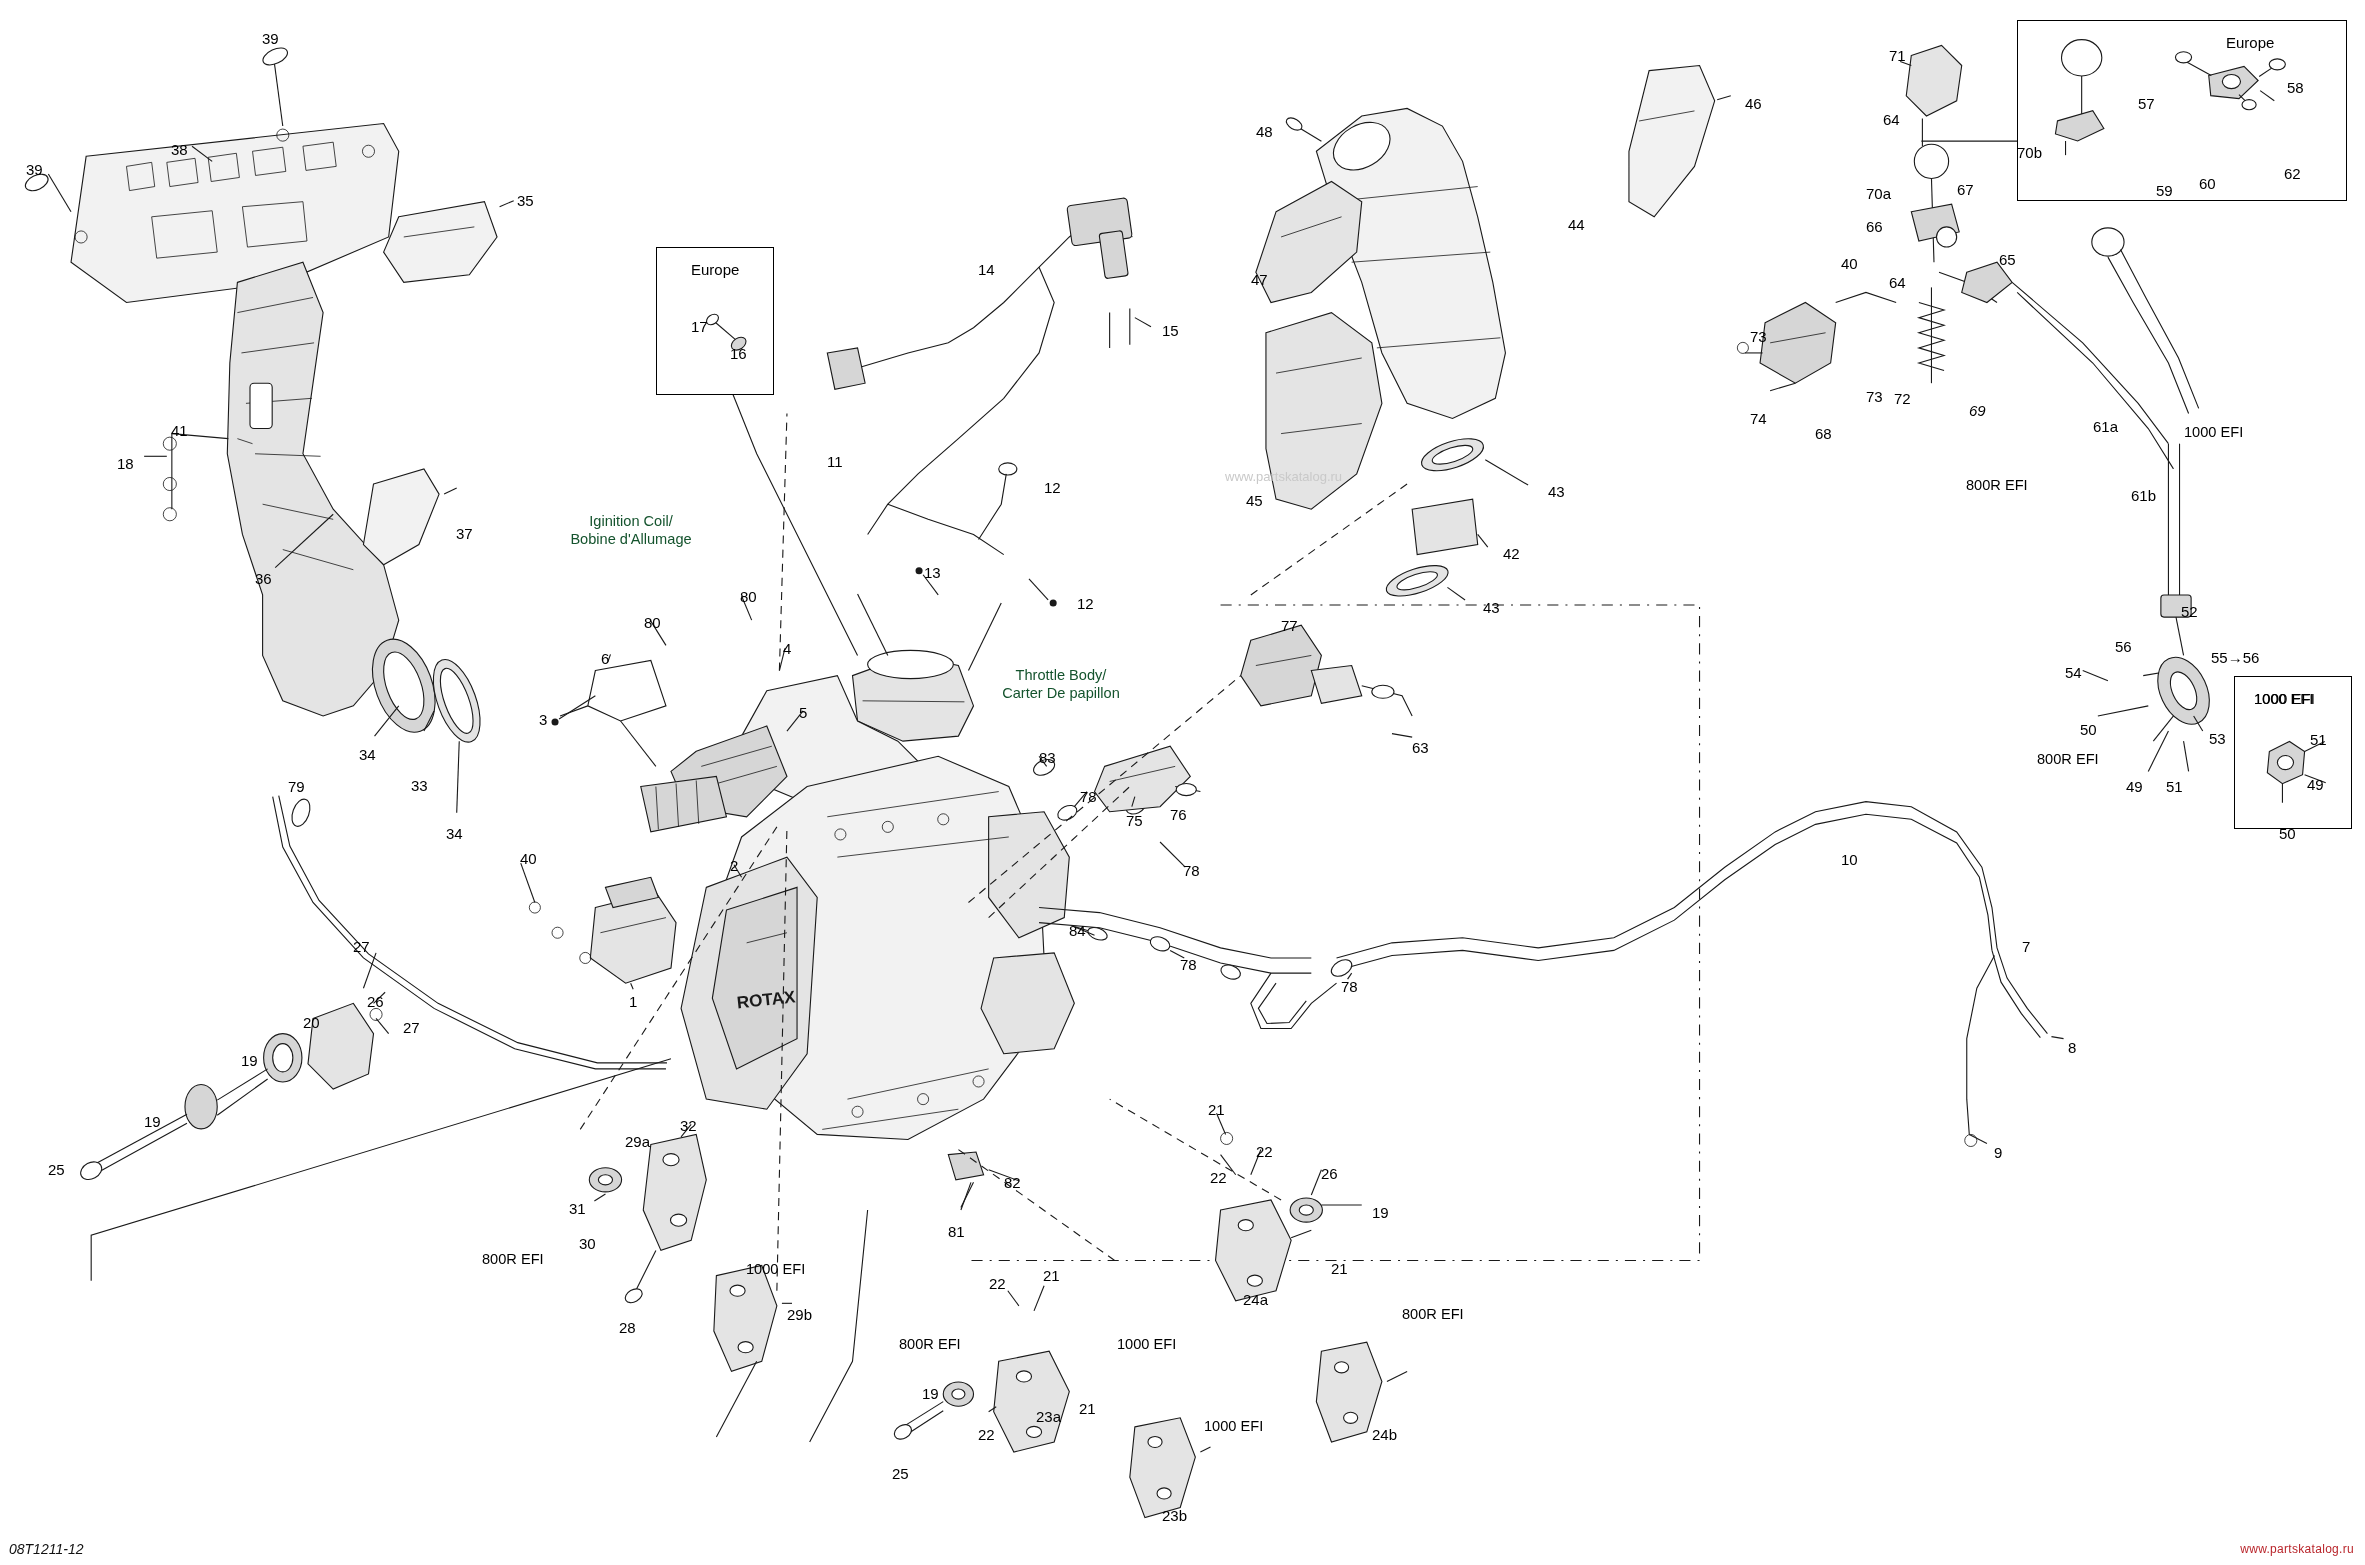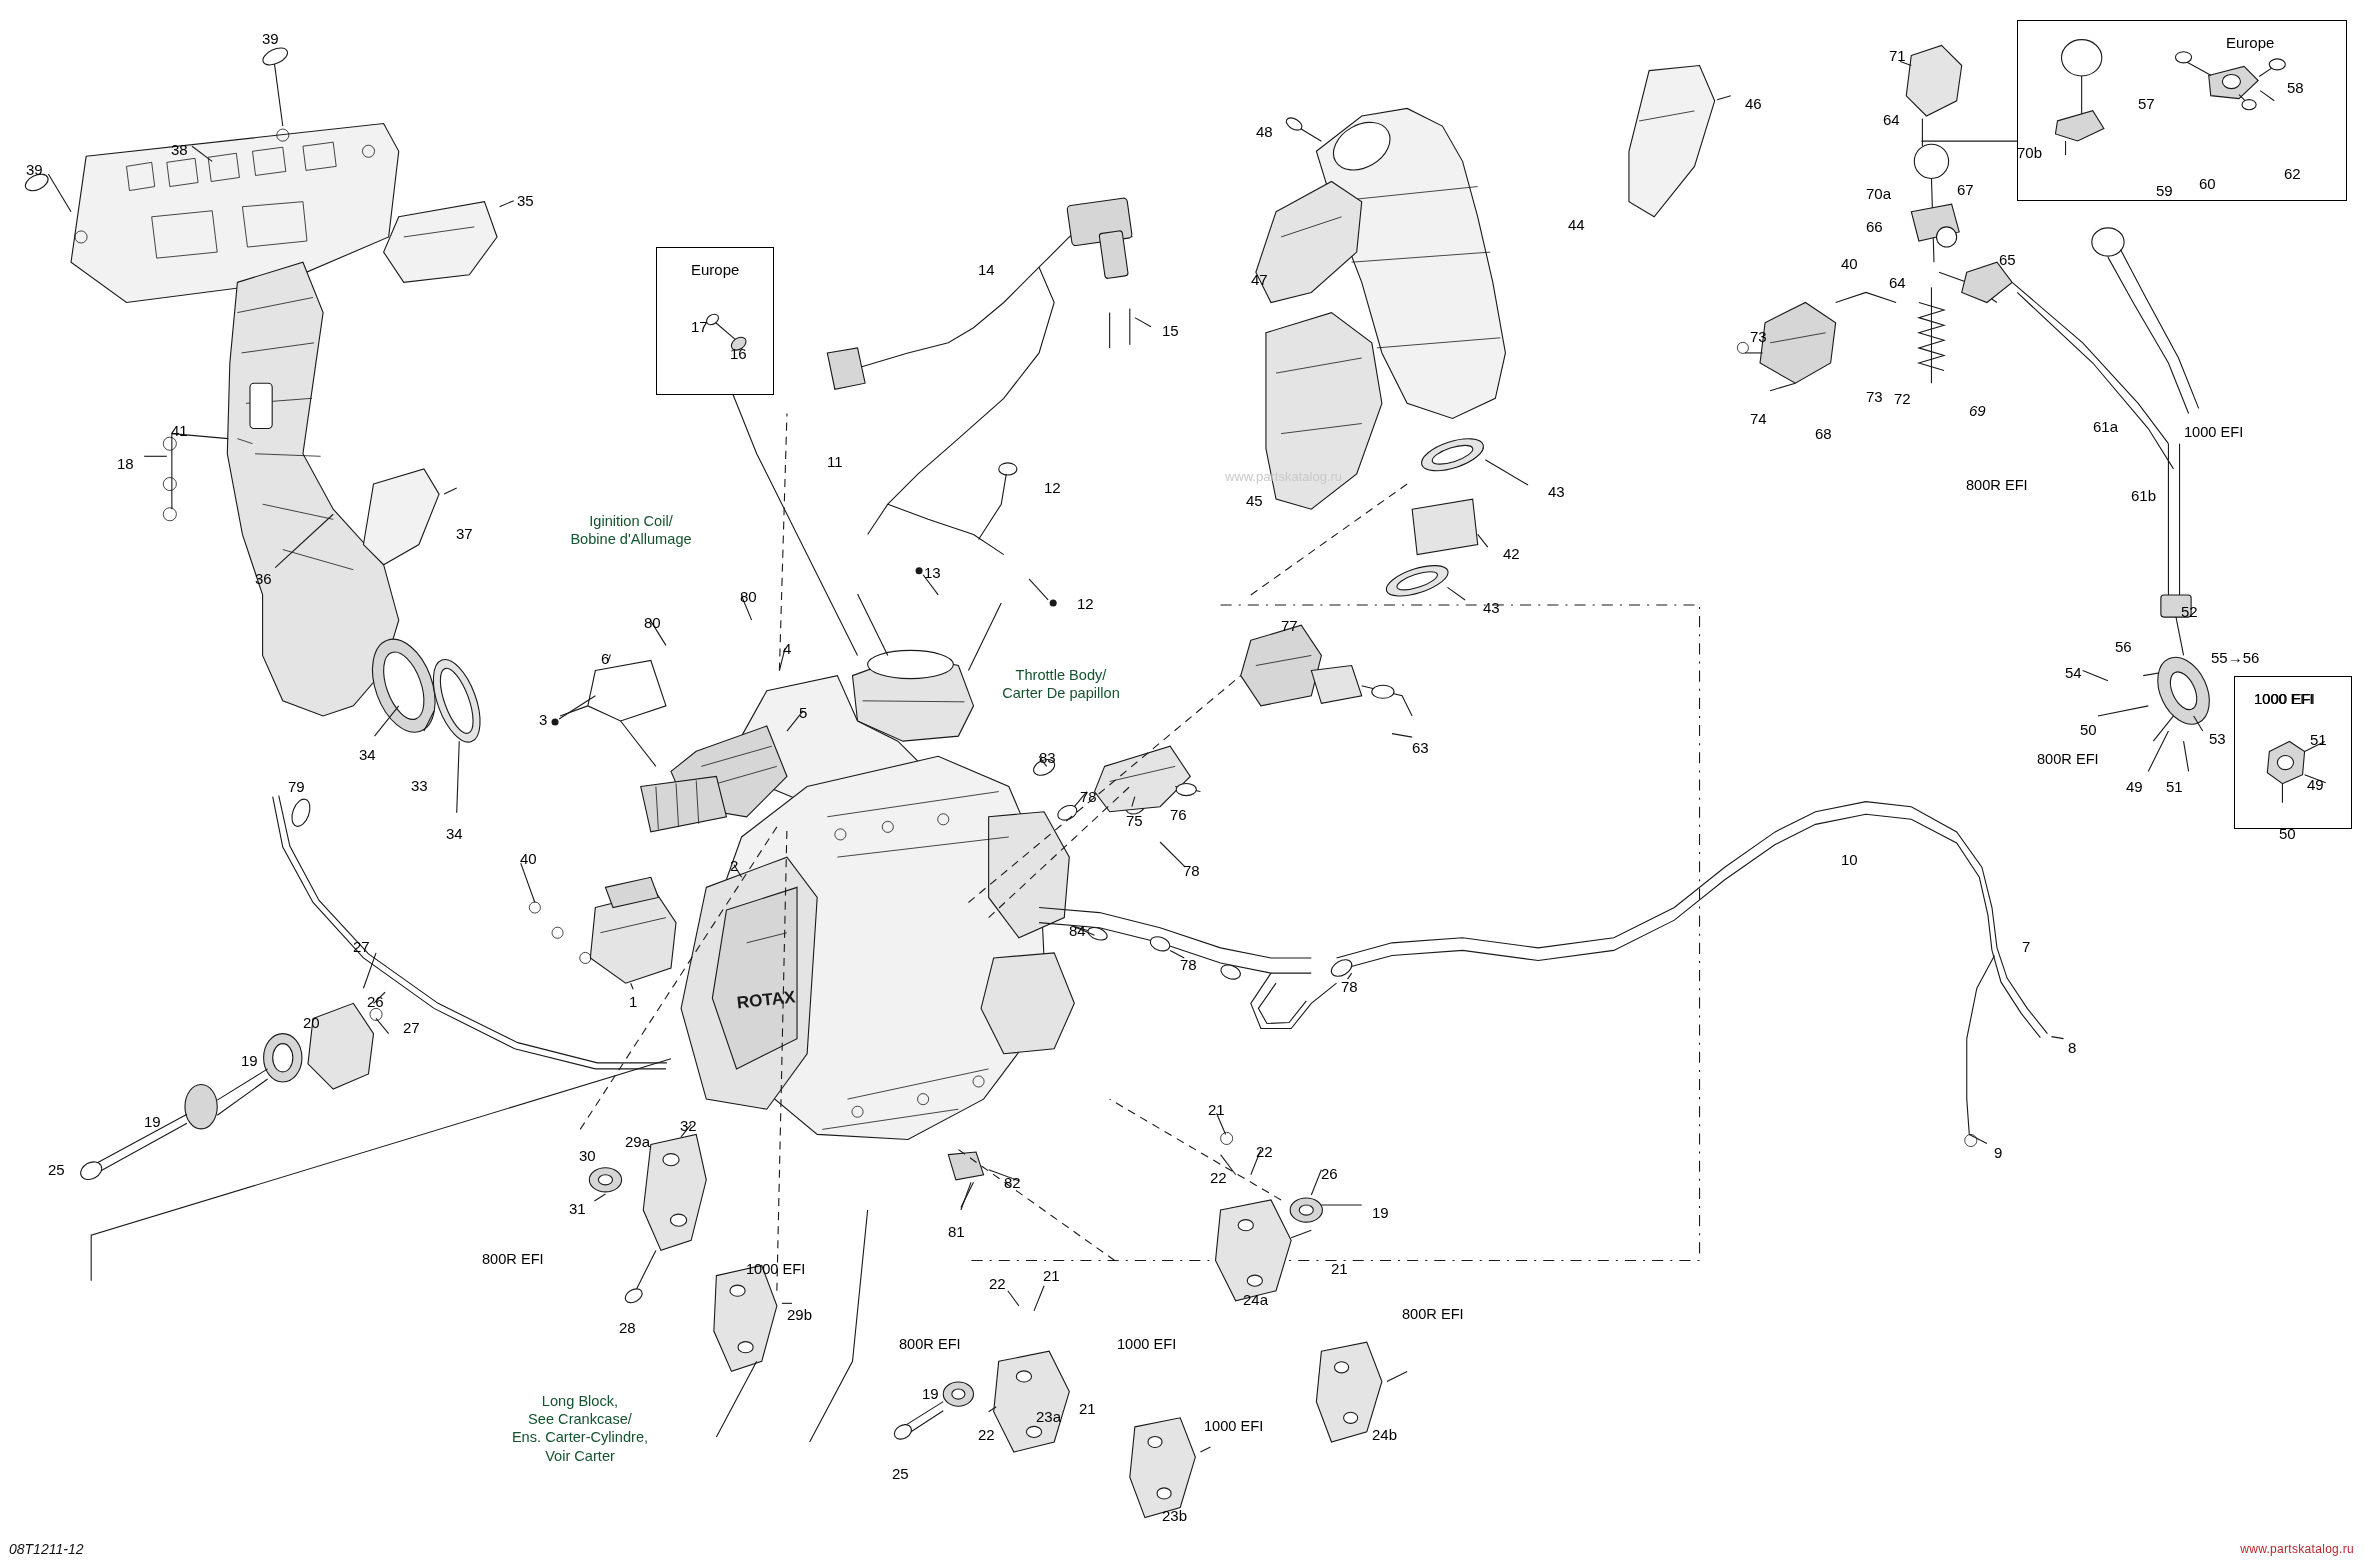--- a/index.html
+++ b/index.html
@@ -494,24 +494,20 @@
     <ellipse class="white" cx="102" cy="172" rx="16" ry="14"></ellipse>
     <path class="ln" d="M140 150 L180 130"></path>
     <path class="ln" d="M140 196 L182 212"></path>
     <path class="ln" d="M96 214 L96 252"></path>
   </svg>
 
   <div class="note" style="left:535px; top:512px; width:192px;">Iginition Coil/
 Bobine d'Allumage</div>
   <div class="note" style="left:978px; top:666px; width:166px;">Throttle Body/
 Carter De papillon</div>
-  <div class="note" style="left:474px; top:1392px; width:212px;">Long Block,
-See Crankcase/
-Ens. Carter-Cylindre,
-Voir Carter</div>
 
   <div class="variant" style="left:1966px; top:477px;">800R EFI</div>
   <div class="variant" style="left:2184px; top:424px;">1000 EFI</div>
   <div class="variant" style="left:2037px; top:751px;">800R EFI</div>
   <div class="variant" style="left:2254px; top:691px;">1000 EFI</div>
   <div class="variant" style="left:482px; top:1251px;">800R EFI</div>
   <div class="variant" style="left:746px; top:1261px;">1000 EFI</div>
   <div class="variant" style="left:899px; top:1336px;">800R EFI</div>
   <div class="variant" style="left:1117px; top:1336px;">1000 EFI</div>
   <div class="variant" style="left:1402px; top:1306px;">800R EFI</div>
@@ -604,21 +600,21 @@
       <div class="lbl" style="left: 629px; top: 994px;">1</div>
       <div class="lbl" style="left: 353px; top: 939px;">27</div>
       <div class="lbl" style="left: 303px; top: 1015px;">20</div>
       <div class="lbl" style="left: 367px; top: 994px;">26</div>
       <div class="lbl" style="left: 403px; top: 1020px;">27</div>
       <div class="lbl" style="left: 241px; top: 1053px;">19</div>
       <div class="lbl" style="left: 144px; top: 1114px;">19</div>
       <div class="lbl" style="left: 48px; top: 1162px;">25</div>
       <div class="lbl" style="left: 625px; top: 1134px;">29a</div>
       <div class="lbl" style="left: 680px; top: 1118px;">32</div>
-      <div class="lbl" style="left: 579px; top: 1148px;">30</div>
+      <div class="lbl" style="left: 579px; top: 1236px;">30</div>
       <div class="lbl" style="left: 569px; top: 1201px;">31</div>
       <div class="lbl" style="left: 619px; top: 1320px;">28</div>
       <div class="lbl" style="left: 787px; top: 1307px;">29b</div>
       <div class="lbl" style="left: 1004px; top: 1175px;">82</div>
       <div class="lbl" style="left: 948px; top: 1224px;">81</div>
       <div class="lbl" style="left: 1208px; top: 1102px;">21</div>
       <div class="lbl" style="left: 1256px; top: 1144px;">22</div>
       <div class="lbl" style="left: 1210px; top: 1170px;">22</div>
       <div class="lbl" style="left: 1321px; top: 1166px;">26</div>
       <div class="lbl" style="left: 1372px; top: 1205px;">19</div>

